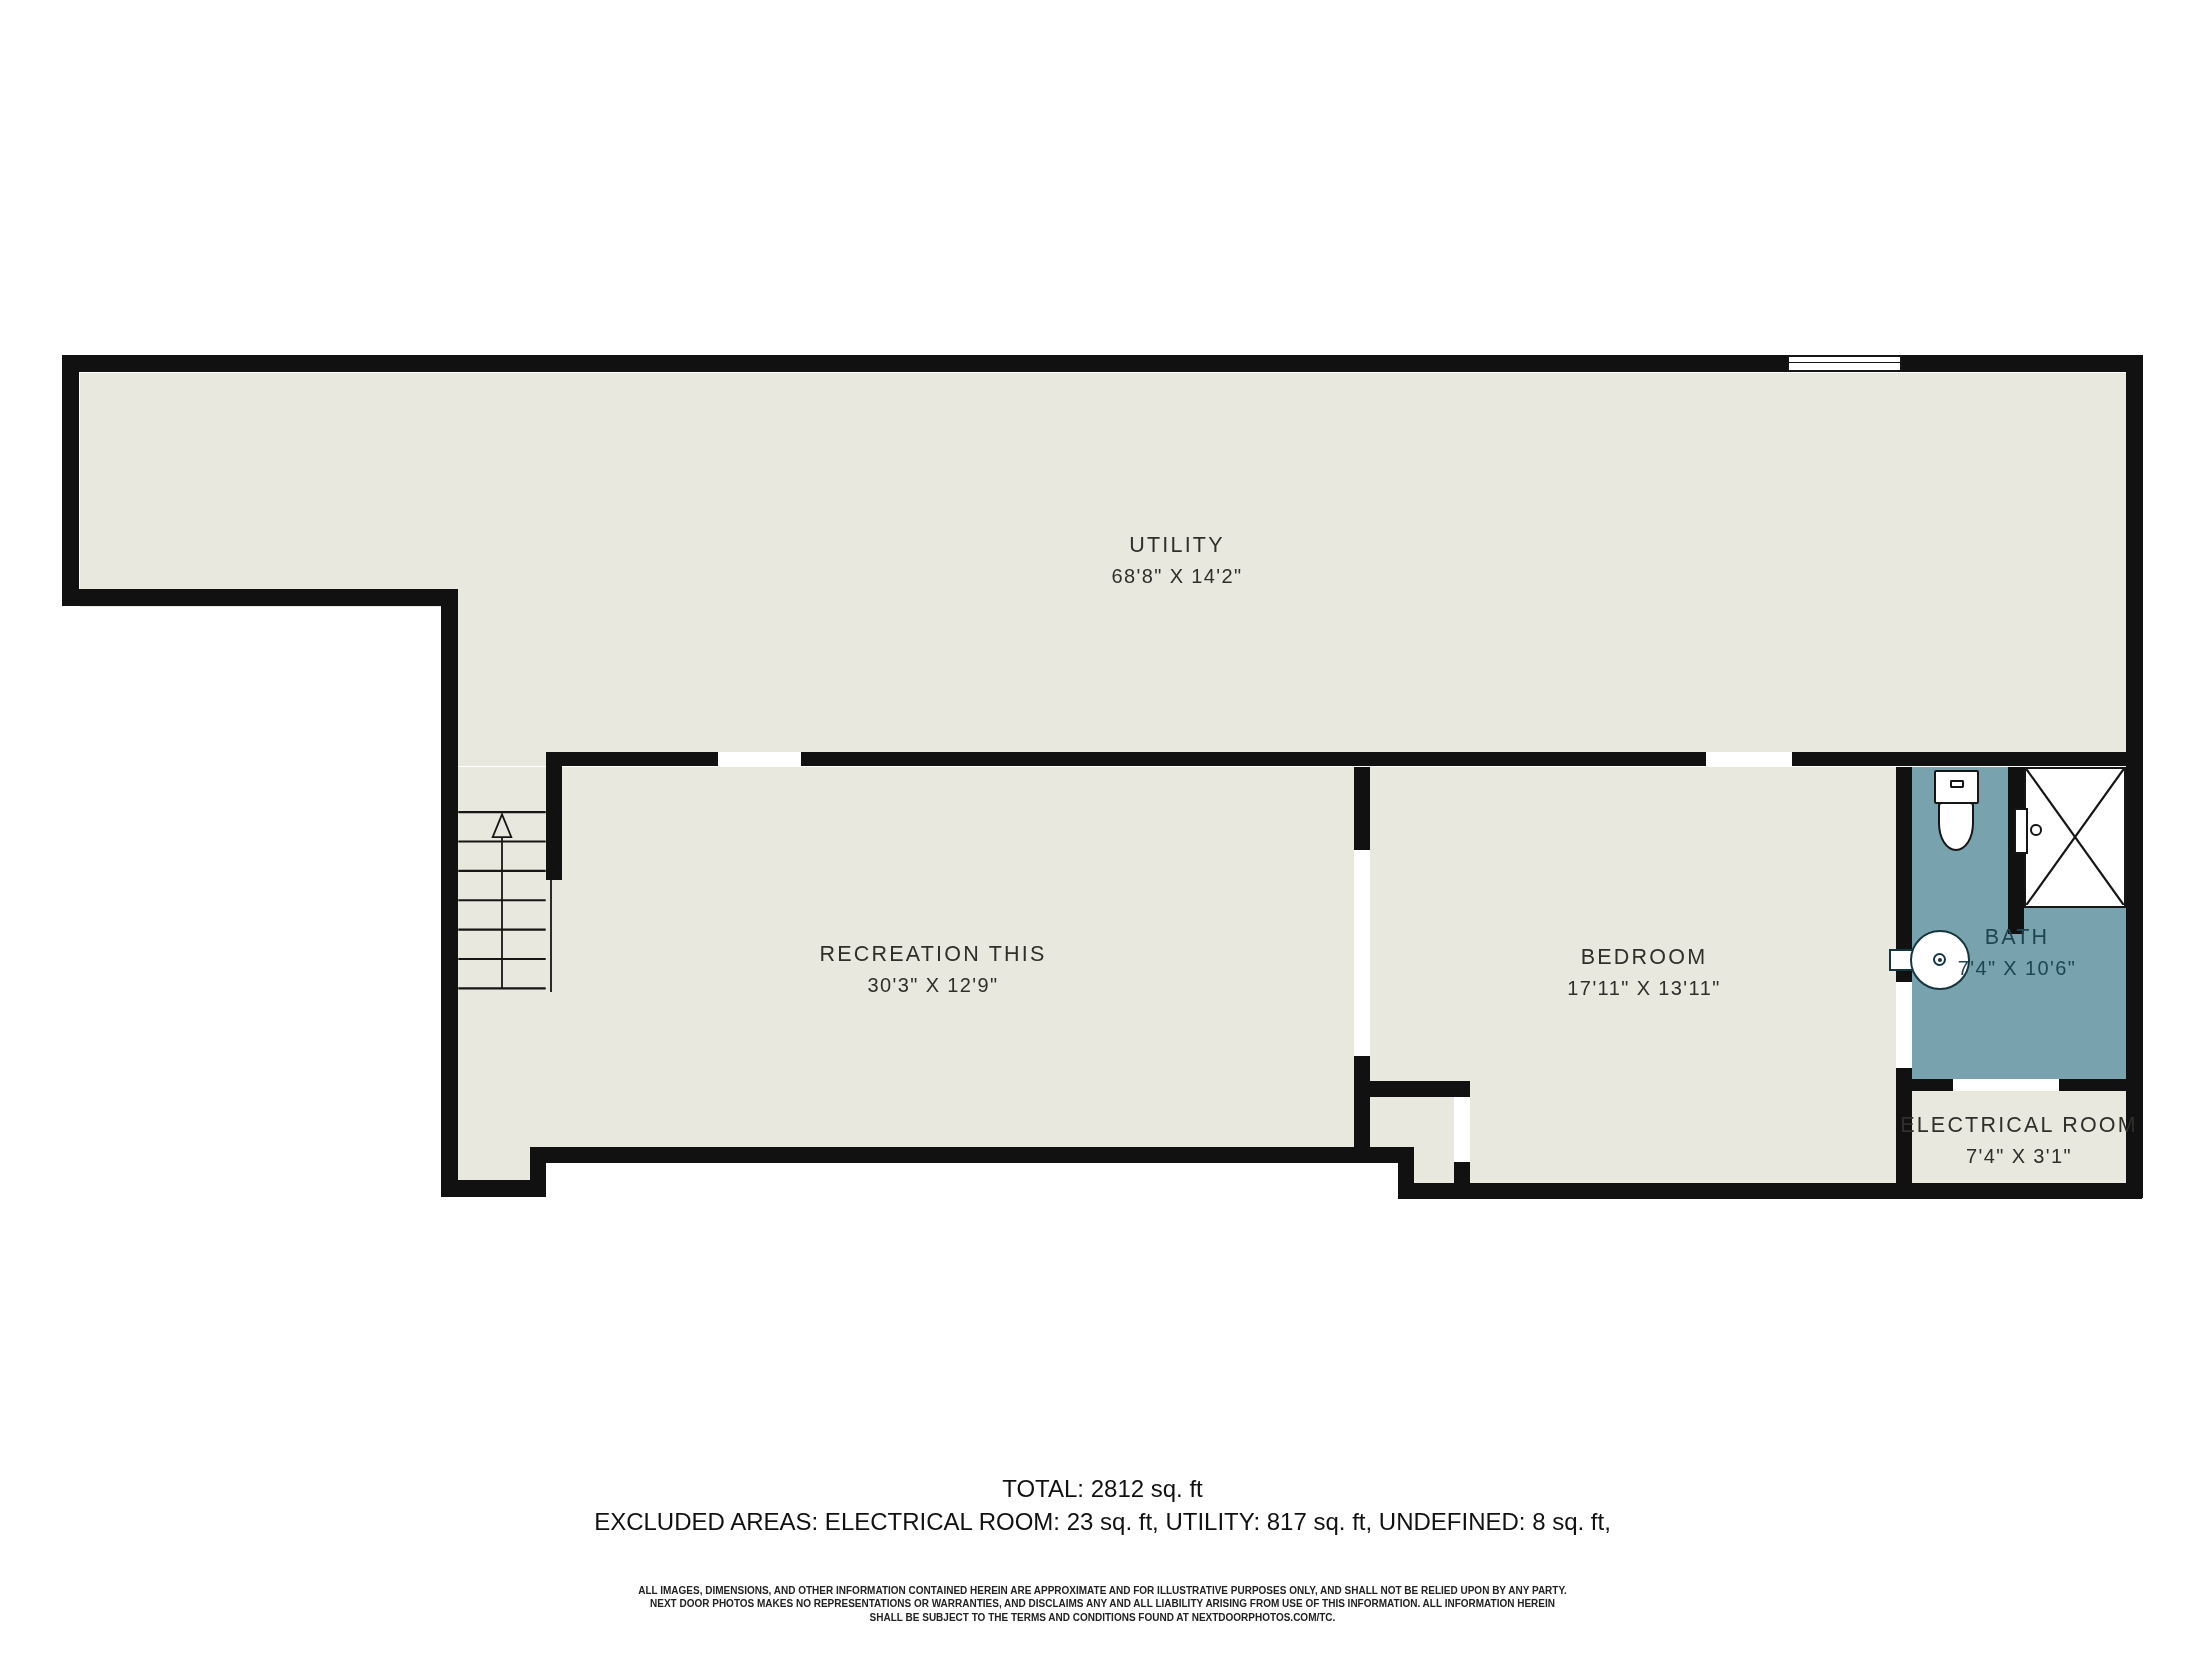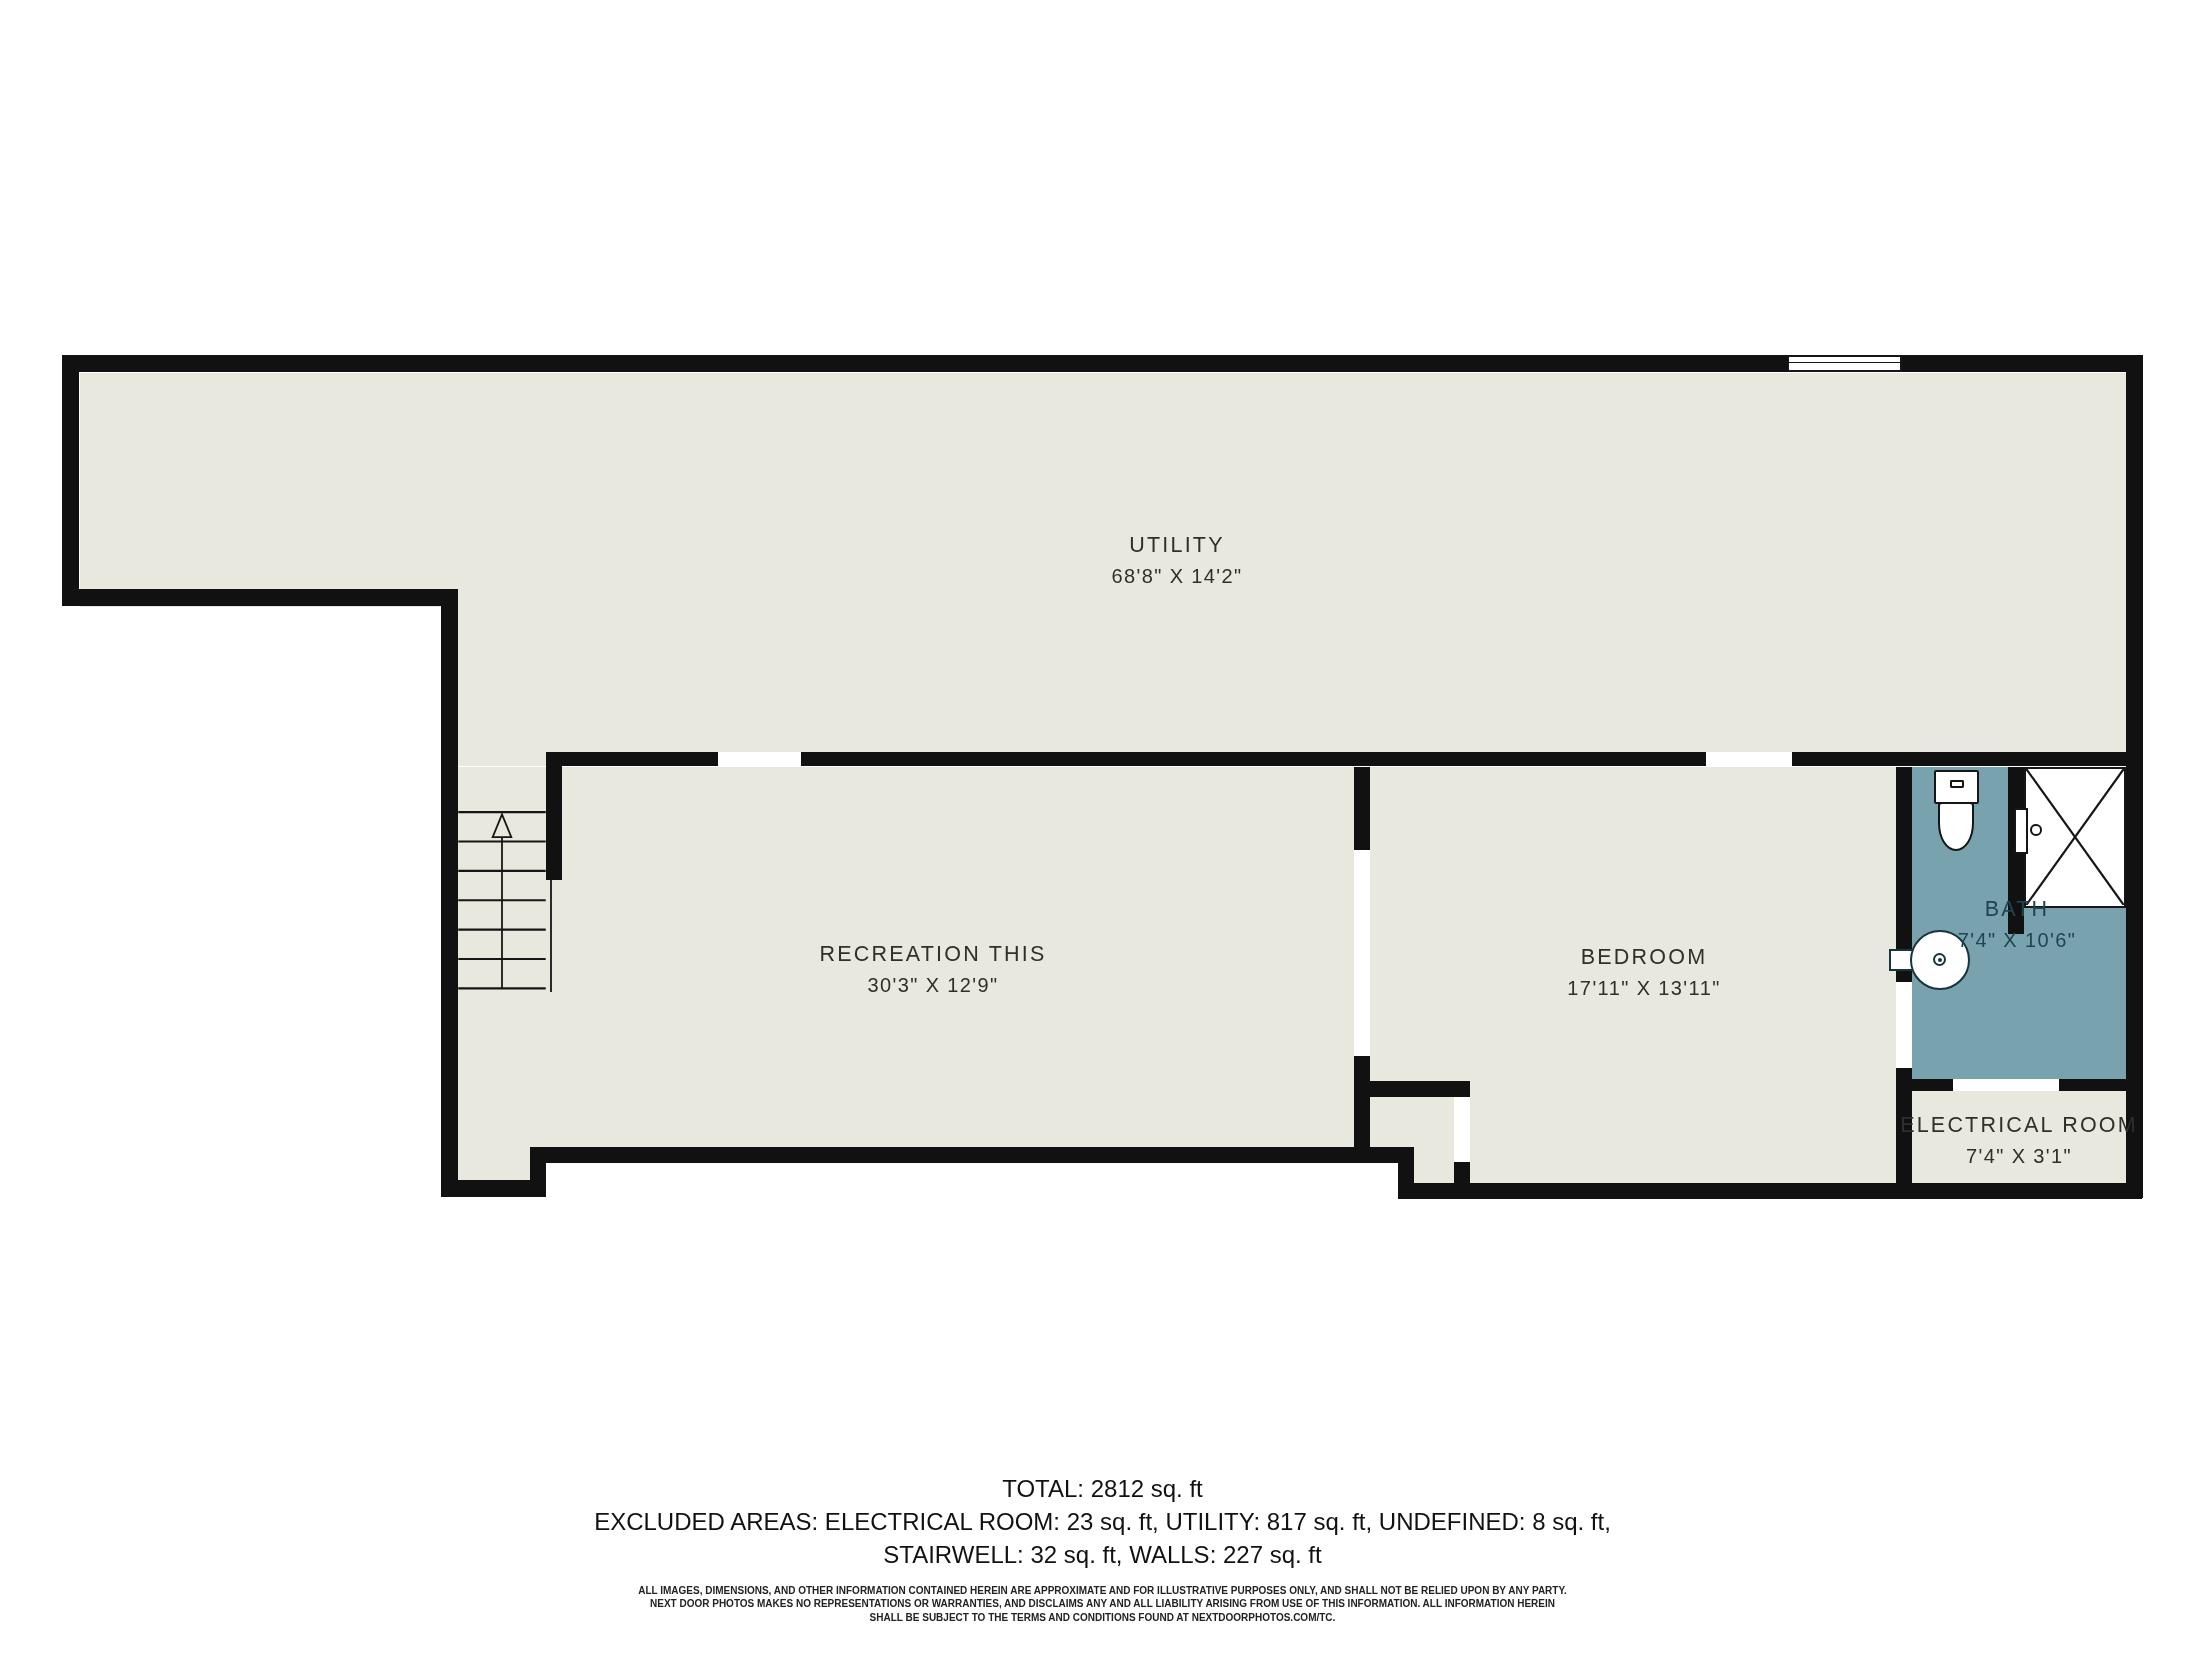--- a/index.html
+++ b/index.html
@@ -118,33 +118,32 @@
     <div class="rdims">68'8" X 14'2"</div>
   </div>
   <div class="room-label" style="left:933px;top:942px">
     <div class="rname">RECREATION THIS</div>
     <div class="rdims">30'3" X 12'9"</div>
   </div>
   <div class="room-label" style="left:1644px;top:945px">
     <div class="rname">BEDROOM</div>
     <div class="rdims">17'11" X 13'11"</div>
   </div>
-  <div class="room-label bathlab" style="left:2017px;top:897px">
+  <div class="room-label bathlab" style="left:2017px;top:925px">
     <div class="rname">BATH</div>
     <div class="rdims">7'4" X 10'6"</div>
   </div>
   <div class="room-label" style="left:2019px;top:1113px">
     <div class="rname">ELECTRICAL ROOM</div>
     <div class="rdims">7'4" X 3'1"</div>
   </div>
 
   <div class="summary">
     <div class="tot">TOTAL: 2812 sq. ft</div>
     <div>EXCLUDED AREAS: ELECTRICAL ROOM: 23 sq. ft, UTILITY: 817 sq. ft, UNDEFINED: 8 sq. ft,</div>
-    <div>STAIRWELL: 32 sq. ft, WALLS: 227 sq. ft</div>
   </div>
 
   <div class="disclaimer">
     <div>ALL IMAGES, DIMENSIONS, AND OTHER INFORMATION CONTAINED HEREIN ARE APPROXIMATE AND FOR ILLUSTRATIVE PURPOSES ONLY, AND SHALL NOT BE RELIED UPON BY ANY PARTY.</div>
     <div>NEXT DOOR PHOTOS MAKES NO REPRESENTATIONS OR WARRANTIES, AND DISCLAIMS ANY AND ALL LIABILITY ARISING FROM USE OF THIS INFORMATION. ALL INFORMATION HEREIN</div>
     <div>SHALL BE SUBJECT TO THE TERMS AND CONDITIONS FOUND AT NEXTDOORPHOTOS.COM/TC.</div>
   </div>
 
 </div>
 

